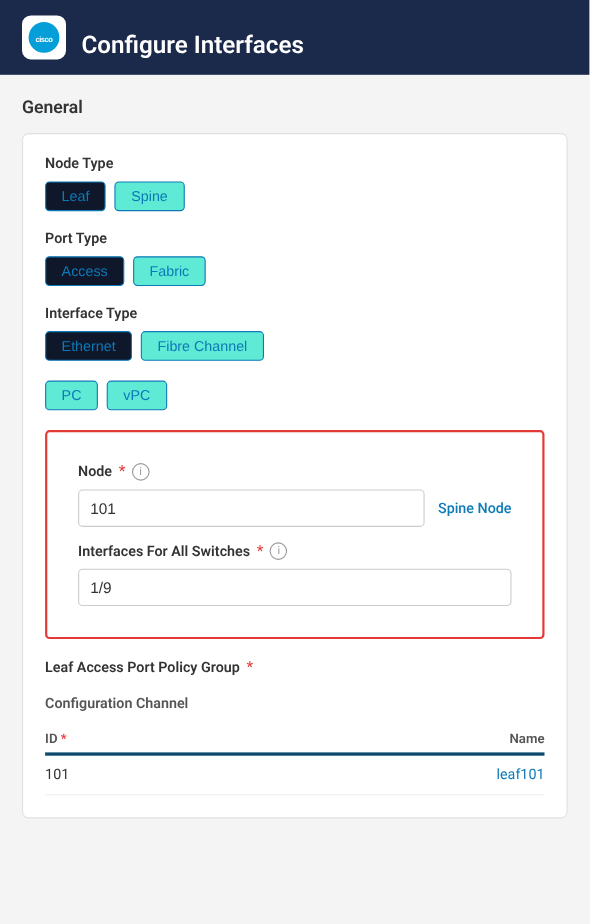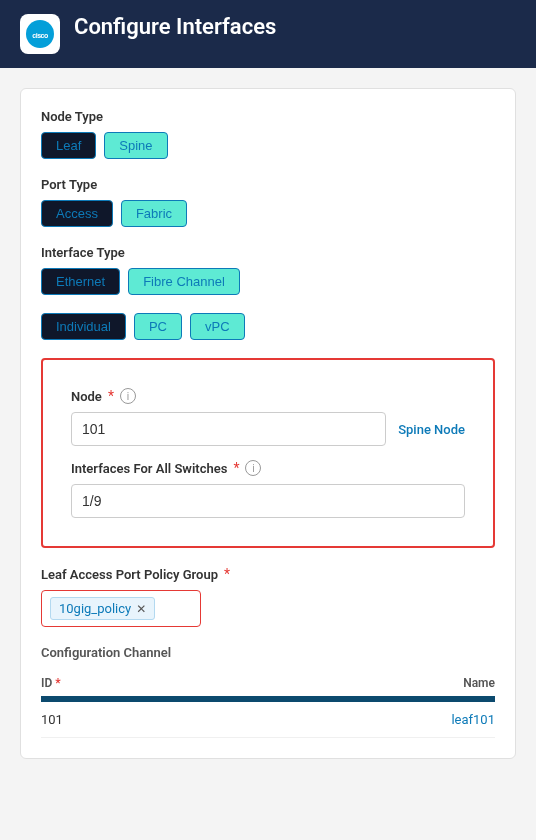--- a/index.html
+++ b/index.html
@@ -9,21 +9,21 @@
       width: 536px;
       min-height: 840px;
       font-size: 14px;
       color: #1a1a1a;
     }
 
     
     .header {
       background: #1b2a4a;
       display: flex;
-      align-items: flex-start;
+      align-items: flex-end;
       padding: 14px 20px;
       gap: 14px;
     }
     .cisco-logo {
       width: 40px;
       height: 40px;
       background: #fff;
       border-radius: 8px;
       display: flex;
       align-items: center;
@@ -199,21 +199,21 @@
       font-size: 13px;
       font-weight: 600;
       color: #555;
       margin-bottom: 10px;
     }
 
     .table-header {
       display: flex;
       justify-content: space-between;
       padding: 6px 0;
-      border-bottom: 6px solid #0c4a6e;
+      border-bottom: 3px solid #0c4a6e;
       align-items: flex-end;
     }
     .table-header-cell {
       font-size: 12px;
       font-weight: 600;
       color: #555;
     }
     .table-header-cell.required .req-star {
       color: #e53935;
     }
@@ -245,20 +245,21 @@
         <circle cx="11" cy="11" r="10" fill="#049fd9"></circle>
         <text x="11" y="15" text-anchor="middle" font-size="7" fill="white" font-weight="bold" font-family="sans-serif">cisco</text>
       </svg>
     </div>
   </div>
   <h1 class="header-title">Configure Interfaces</h1>
 </header>
 
 <div class="content">
 
+  <div class="section-title">General</div>
 
   <div class="card">
 
     <div class="field-group">
       <div class="field-label">Node Type</div>
       <div class="toggle-group">
         <button class="toggle-btn active">Leaf</button>
         <button class="toggle-btn">Spine</button>
       </div>
     </div>
@@ -274,21 +275,20 @@
     <div class="field-group">
       <div class="field-label">Interface Type</div>
       <div class="toggle-group">
         <button class="toggle-btn active">Ethernet</button>
         <button class="toggle-btn">Fibre Channel</button>
       </div>
     </div>
 
     <div class="field-group">
       <div class="toggle-group">
-        <button class="toggle-btn active">Individual</button>
         <button class="toggle-btn">PC</button>
         <button class="toggle-btn">vPC</button>
       </div>
     </div>
 
     <div class="highlighted-section">
 
       <div class="field-group" style="margin-bottom: 14px;">
         <div class="node-label-row">
           <span class="field-label" style="margin-bottom:0;">Node</span>
@@ -310,28 +310,20 @@
         <input class="text-input" type="text" value="1/9" style="width: 100%;">
       </div>
 
     </div>
 
     <div class="field-group">
       <div class="node-label-row">
         <span class="field-label" style="margin-bottom:0;">Leaf Access Port Policy Group</span>
         <span class="required-star">*</span>
       </div>
-      <div style="margin-top: 8px;">
-        <div class="policy-input-wrapper">
-          <span class="tag">
-            <span>10gig_policy</span>
-            <span class="tag-close">✕</span>
-          </span>
-        </div>
-      </div>
     </div>
 
     <div class="config-status-section">
       <div class="config-status-title">Configuration Channel</div>
 
       <div class="table-header">
         <div class="table-header-cell required">
           <span>ID</span>
           <span class="req-star"> *</span>
         </div>

